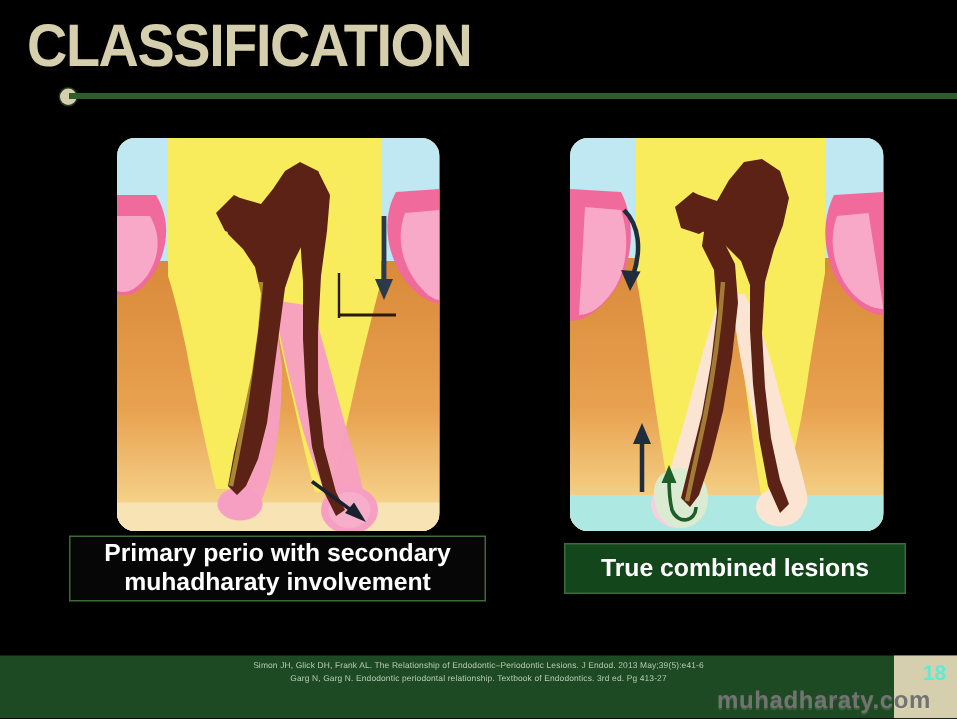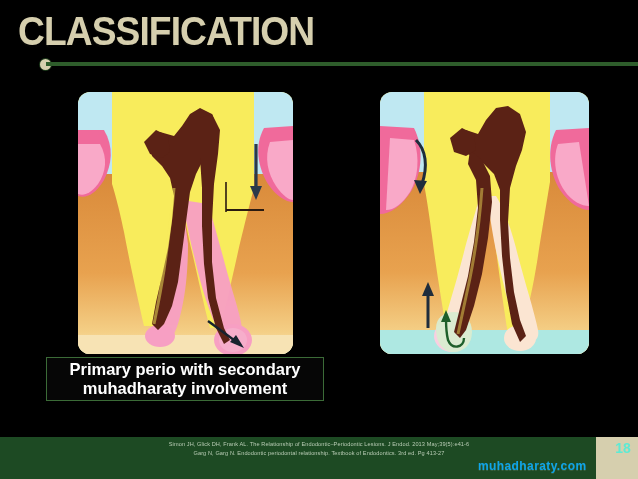--- a/index.html
+++ b/index.html
@@ -150,22 +150,22 @@
     color: #5eead4;
     font-size: 14px;
     font-weight: bold;
     font-family: "Liberation Sans", sans-serif;
   }
 
   .watermark {
     position: absolute;
     left: 478px;
     top: 459px;
-    color: #0ea5e9;
-    font-size: 12px;
+    color: #737373;
+    font-size: 16px;
     font-weight: bold;
     letter-spacing: 0.4px;
     font-family: "Liberation Sans", sans-serif;
     text-shadow: 0 1px 0 rgba(255,255,255,0.12);
     z-index: 6;
   }
 </style>
 </head>
 <body>
 
@@ -297,20 +297,21 @@
 
       <g>
         <path d="M84,246 C84,256 72,258 68,248 C66,240 66,232 66,226" stroke="#1e5e2a" stroke-width="2.4" fill="none"></path>
         <polygon points="66,218 61,230 71,230" fill="#1e5e2a"></polygon>
       </g>
     </svg>
   </div>
 
   <div class="caption caption-left">Primary perio with secondary muhadharaty involvement</div>
 
+  <div class="caption caption-right">True combined lesions</div>
 
   <div class="footer">
     <div class="footer-cites">
       <div>Simon JH, Glick DH, Frank AL. The Relationship of Endodontic–Periodontic Lesions. J Endod. 2013 May;39(5):e41-6</div>
       <div>Garg N, Garg N. Endodontic periodontal relationship. Textbook of Endodontics. 3rd ed. Pg 413-27</div>
     </div>
   </div>
 
   <div class="page-box"></div>
   <div class="page-num">18</div>

